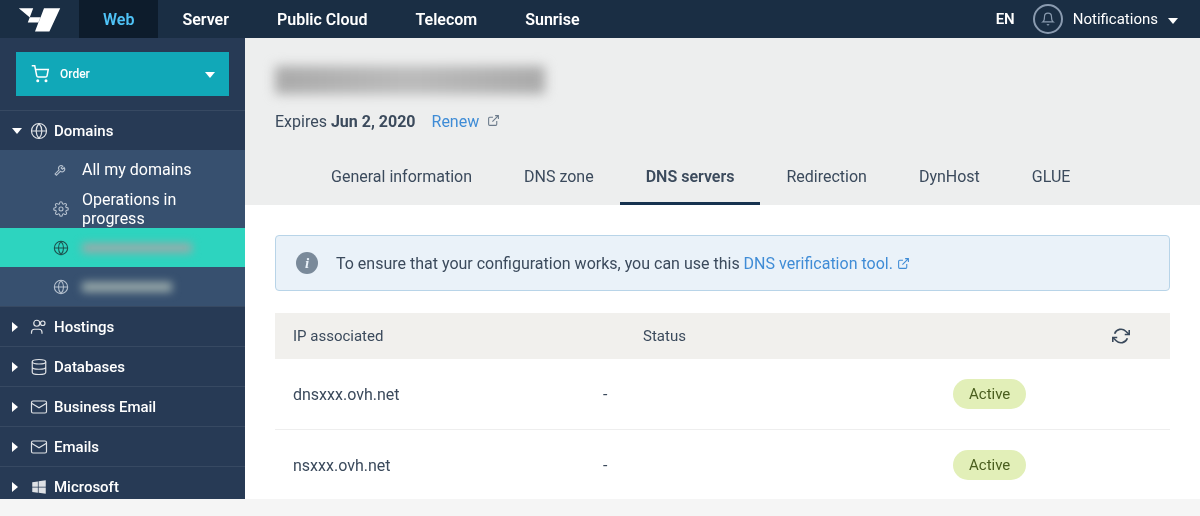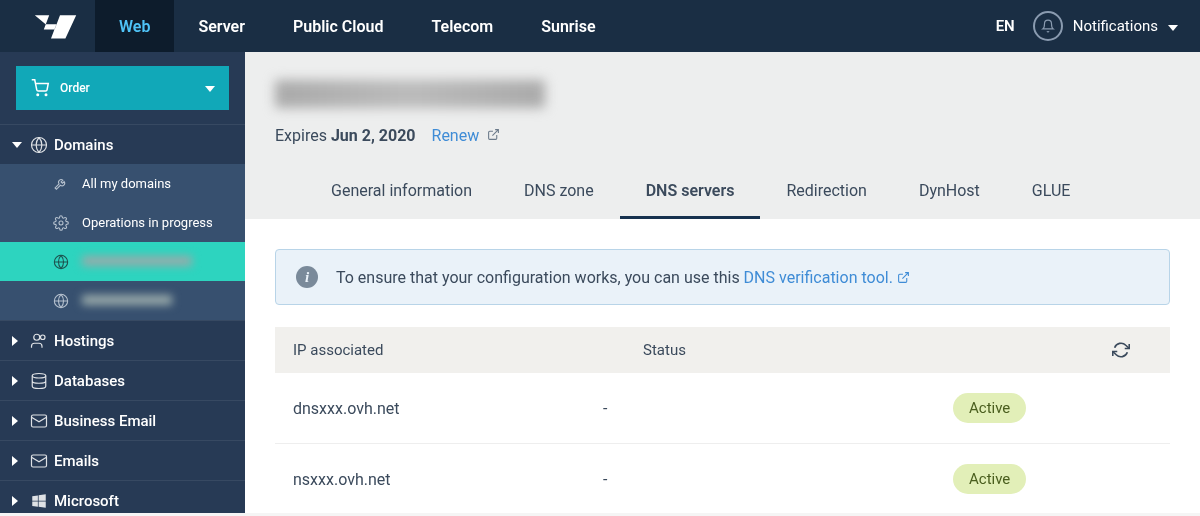--- a/index.html
+++ b/index.html
@@ -1,19 +1,19 @@
 <!DOCTYPE html>
 <html><head>
   <meta charset="utf-8">
   <style>
     * { margin: 0; padding: 0; box-sizing: border-box; font-family: -apple-system, BlinkMacSystemFont, "Segoe UI", Roboto, sans-serif; }
     body { width: 1200px; height: 516px; overflow: hidden; background: #f5f5f5; }
 
     
-    .header { height: 52px; background: #1a2e44; display: flex; align-items: center; color: #fff; padding-left: 16px; }
+    .header { height: 38px; background: #1a2e44; display: flex; align-items: center; color: #fff; }
     .logo { width: 45px; height: 32px; margin: 0 17px; display:flex; align-items:center; }
     .logo svg { width: 45px; height: 32px; }
     .nav-tabs { display: flex; height: 100%; }
     .nav-tab { padding: 0 24px; display: flex; align-items: center; font-size: 16px; font-weight: 600; cursor: pointer; color: #fff; }
     .nav-tab.active { background: #0d1c2c; color: #4fc3f7; }
     .header-right { margin-left: auto; display: flex; align-items: center; gap: 18px; padding-right: 22px; }
     .lang { font-size: 15px; font-weight: 600; cursor: pointer; }
     .notif { display: flex; align-items: center; gap: 10px; cursor: pointer; font-size: 15px; font-weight: 400; }
     .bell-wrap { width: 30px; height: 30px; border: 2px solid #8a9bb0; border-radius: 50%; display: flex; align-items: center; justify-content: center; }
 
@@ -23,21 +23,21 @@
     
     .sidebar { width: 245px; background: #273a55; color: #fff; display: flex; flex-direction: column; }
     .order-wrap { padding: 14px 16px; }
     .order-btn { background: #11a8b8; height: 44px; display: flex; align-items: center; padding: 0 14px; cursor: pointer; font-size: 12px; font-weight: 500; position: relative; }
     .order-btn .chev { margin-left: auto; }
     .side-section { }
     .side-head { display: flex; align-items: center; height: 40px; padding: 0 12px; gap: 4px; cursor: pointer; font-size: 15px; font-weight: 500; border-top: 1px solid rgba(255,255,255,0.08); }
     .side-head .icon { width: 22px; display: flex; justify-content: center; opacity: 0.85; }
     .side-head .exp { width: 12px; display: flex; }
     .side-sub { background: #37506f; }
-    .sub-item { display: flex; align-items: center; height: 39px; padding: 0 12px 0 48px; gap: 12px; cursor: pointer; font-size: 13px; position: relative; }
+    .sub-item { display: flex; align-items: center; height: 39px; padding: 0 12px 0 48px; gap: 12px; cursor: pointer; font-size: 16px; position: relative; }
     .sub-item .sicon { position: absolute; left: 52px; width: 18px; display:flex; justify-content:center; opacity:0.85; }
     .sub-item { padding-left: 52px; }
     .sub-item .slabel { padding-left: 30px; }
     .sub-item.active { background: #2dd4bf; }
     .sub-item .blur { filter: blur(4px); background: #9aa; color:#9aa; width: 110px; height: 10px; display:inline-block; border-radius:1px; }
 
     
     .content { flex: 1; background: #edeeee; overflow: auto; }
     .page-head { padding: 28px 30px 0 30px; }
     .title-blur { width: 270px; height: 28px; filter: blur(6px); background: linear-gradient(90deg,#aaa,#bbb,#aaa); border-radius:2px; margin-bottom: 18px; }

